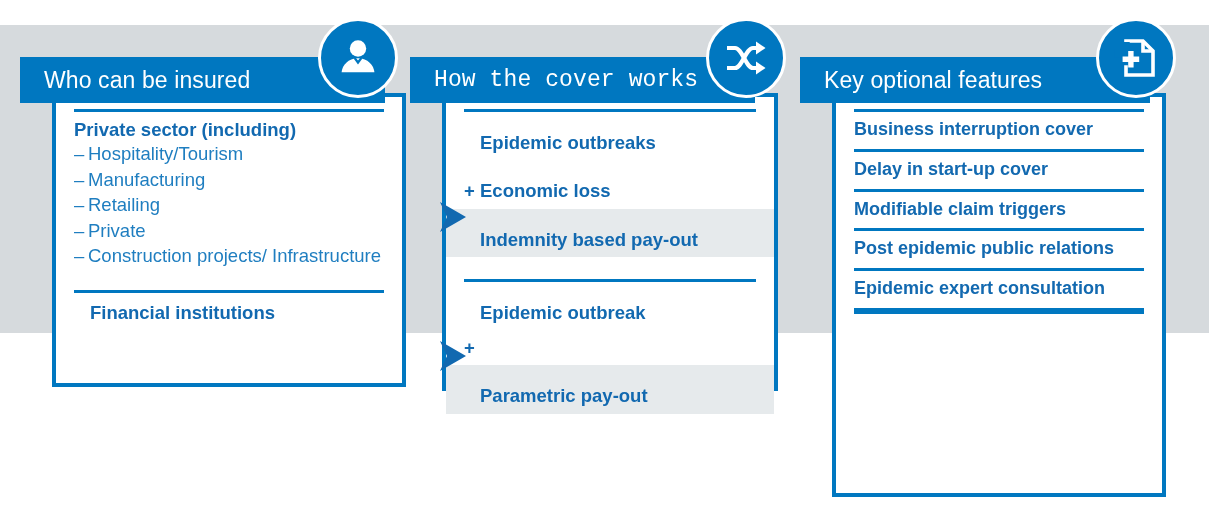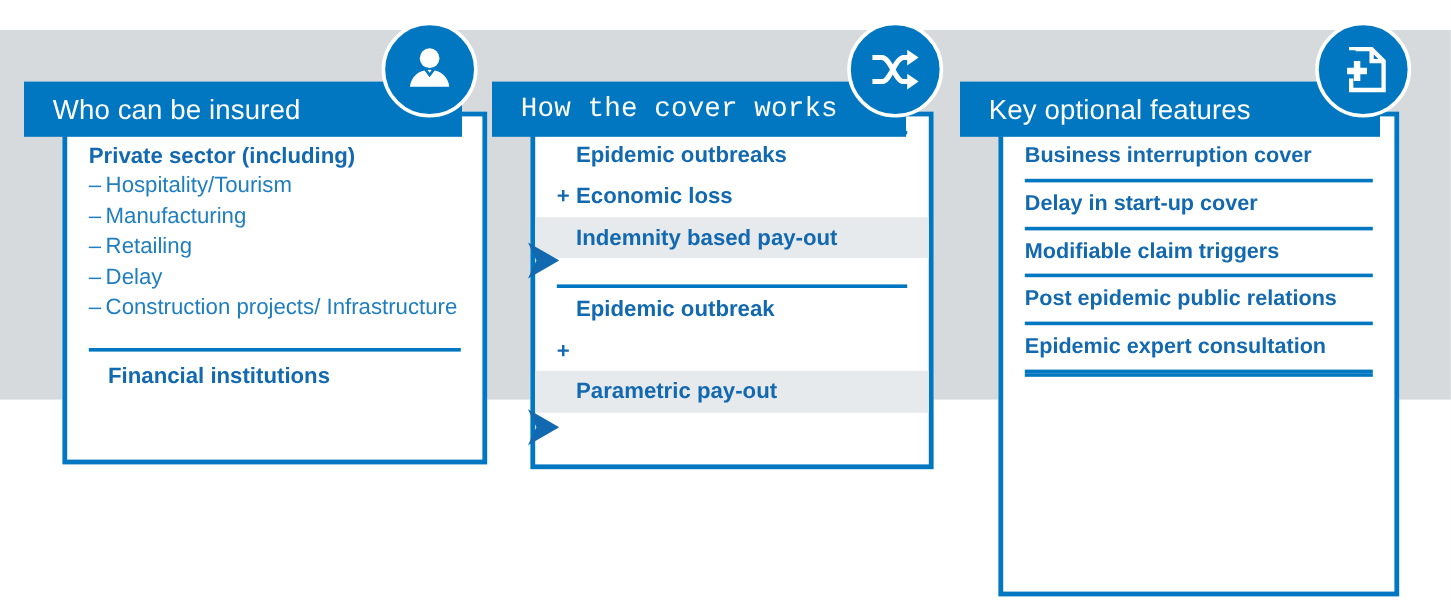--- a/index.html
+++ b/index.html
@@ -34,21 +34,21 @@
     position: absolute;
     top: 0;
   }
   .col1 { left: 20px;  width: 400px; }
   .col2 { left: 410px; width: 400px; }
   .col3 { left: 800px; width: 400px; }
 
   
   .header-bar {
     position: absolute;
-    top: 68px;
+    top: 57px;
     left: 0;
     height: 46px;
     background: #0077c0;
     color: #ffffff;
     display: flex;
     align-items: center;
     padding-left: 24px;
     box-sizing: border-box;
     z-index: 3;
   }
@@ -125,21 +125,21 @@
   }
   .row .plus {
     width: 16px;
     flex: 0 0 16px;
     color: #1269b0;
   }
   .row .pad {
     width: 16px;
     flex: 0 0 16px;
   }
-  .row .txt { flex: 1 1 auto; }
+  .row .txt { flex: 1 1 auto; margin-top: 14px; }
 
   
   .c1-head {
     color: #1269b0;
     font-size: 18.5px;
     font-weight: bold;
     margin: 0 4px;
     padding: 7px 0 1px 0;
   }
   .c1-item {
@@ -229,21 +229,21 @@
         <div class="c1-item">
           <span class="dash">–</span>
           <span class="lbl">Manufacturing</span>
         </div>
         <div class="c1-item">
           <span class="dash">–</span>
           <span class="lbl">Retailing</span>
         </div>
         <div class="c1-item">
           <span class="dash">–</span>
-          <span class="lbl">Delay</span>
+          <span class="lbl">Private</span>
         </div>
         <div class="c1-item">
           <span class="dash">–</span>
           <span class="lbl">Construction projects/ Infrastructure</span>
         </div>
 
         <div style="height:20px"></div>
         <div class="rule"></div>
         <div class="c1-bottom">Financial institutions</div>
       </div>

